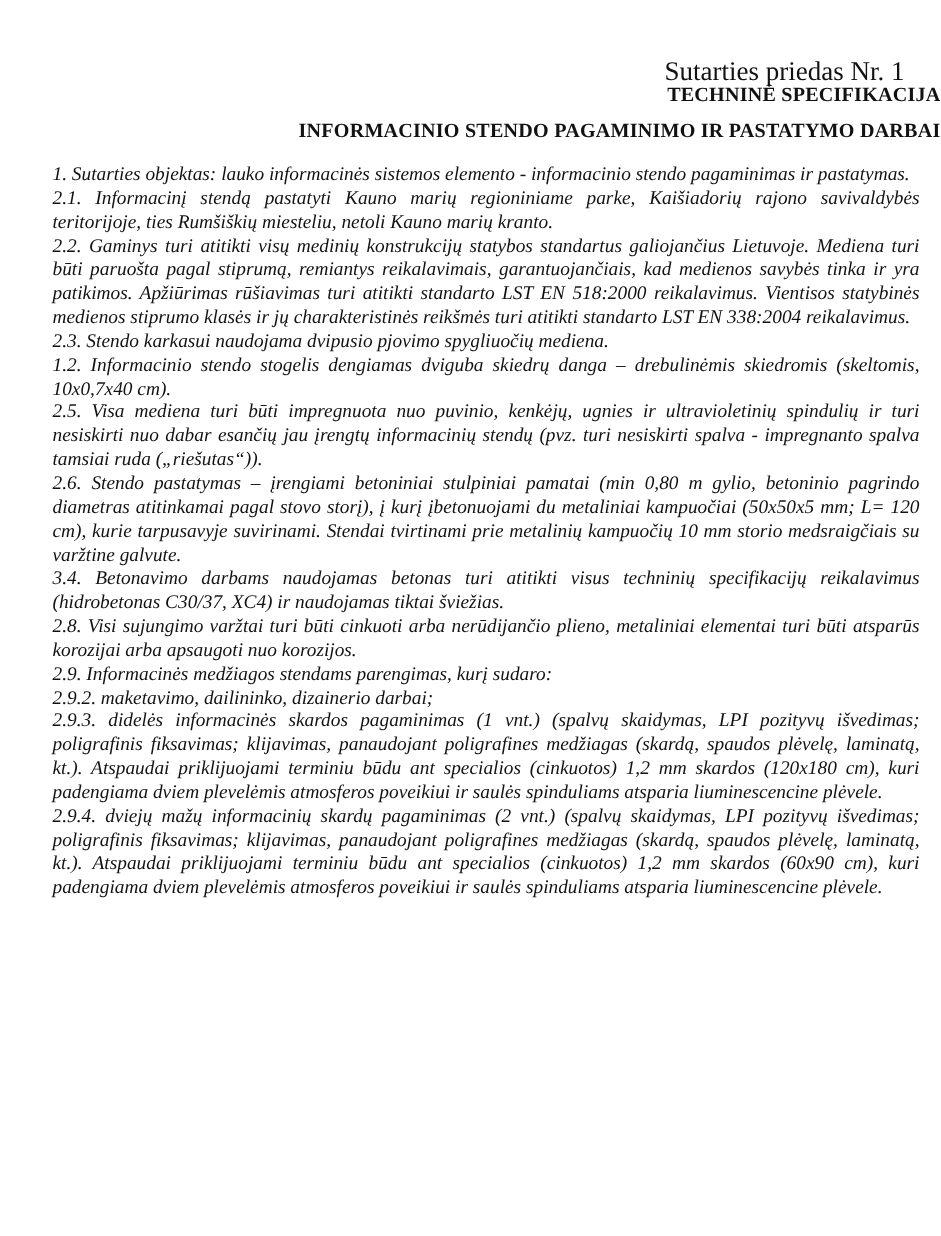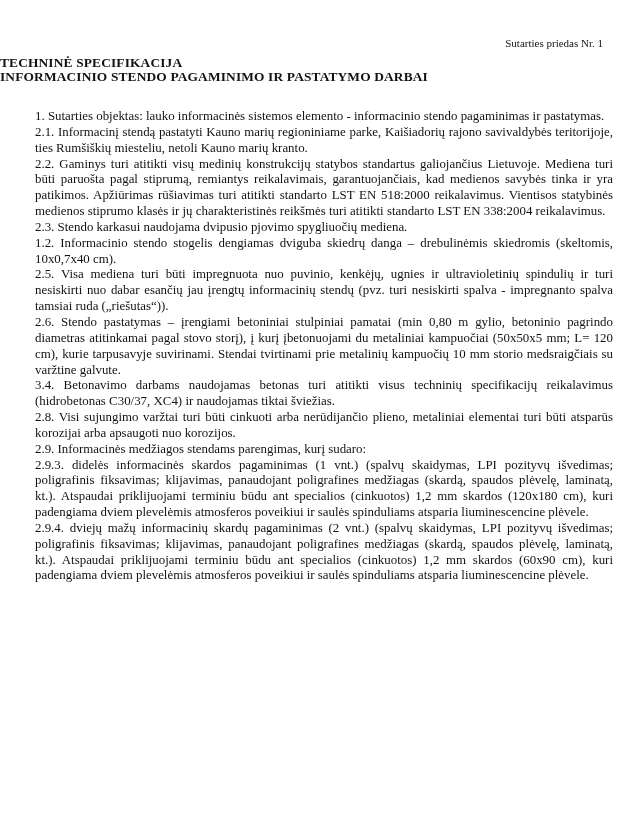--- a/index.html
+++ b/index.html
@@ -13,45 +13,46 @@
     height: 824px;
     background: #ffffff;
     font-family: "Liberation Serif", "DejaVu Serif", serif;
     color: #121212;
     overflow: hidden;
   }
   .annex {
     position: absolute;
     top: 37px;
     right: 24px;
-    font-size: 11px;
+    font-size: 18px;
     white-space: nowrap;
   }
   .title {
     position: absolute;
     top: 55px;
     left: 0;
     width: 100%;
-    text-align: left;
+    text-align: right;
     font-weight: 700;
     font-size: 13.4px;
     letter-spacing: 0.15px;
     white-space: nowrap;
   }
   .subtitle {
-    top: 69px;
+    top: 79px;
   }
   .doc-body {
     position: absolute;
     top: 109px;
     left: 35px;
     width: 578px;
     font-size: 12.9px;
     line-height: 15.85px;
     text-align: justify;
+    font-style: italic;
   }
   .doc-body p {
     margin: 0;
     padding: 0;
   }
 </style>
 </head>
 <body>
 
 <div class="page">
@@ -65,16 +66,17 @@
     <p>1. Sutarties objektas: lauko informacinės sistemos elemento - informacinio stendo pagaminimas ir pastatymas.</p>
     <p>2.1. Informacinį stendą pastatyti Kauno marių regioniniame parke, Kaišiadorių rajono savivaldybės teritorijoje, ties Rumšiškių miesteliu, netoli Kauno marių kranto.</p>
     <p>2.2. Gaminys turi atitikti visų medinių konstrukcijų statybos standartus galiojančius Lietuvoje. Mediena turi būti paruošta pagal stiprumą, remiantys reikalavimais, garantuojančiais, kad medienos savybės tinka ir yra patikimos. Apžiūrimas rūšiavimas turi atitikti standarto LST EN 518:2000 reikalavimus. Vientisos statybinės medienos stiprumo klasės ir jų charakteristinės reikšmės turi atitikti standarto LST EN 338:2004 reikalavimus.</p>
     <p>2.3. Stendo karkasui naudojama dvipusio pjovimo spygliuočių mediena.</p>
     <p>1.2. Informacinio stendo stogelis dengiamas dviguba skiedrų danga – drebulinėmis skiedromis (skeltomis, 10x0,7x40 cm).</p>
     <p>2.5. Visa mediena turi būti impregnuota nuo puvinio, kenkėjų, ugnies ir ultravioletinių spindulių ir turi nesiskirti nuo dabar esančių jau įrengtų informacinių stendų (pvz. turi nesiskirti spalva - impregnanto spalva tamsiai ruda („riešutas“)).</p>
     <p>2.6. Stendo pastatymas – įrengiami betoniniai stulpiniai pamatai (min 0,80 m gylio, betoninio pagrindo diametras atitinkamai pagal stovo storį), į kurį įbetonuojami du metaliniai kampuočiai (50x50x5 mm; L= 120 cm), kurie tarpusavyje suvirinami. Stendai tvirtinami prie metalinių kampuočių 10 mm storio medsraigčiais su varžtine galvute.</p>
     <p>3.4. Betonavimo darbams naudojamas betonas turi atitikti visus techninių specifikacijų reikalavimus (hidrobetonas C30/37, XC4) ir naudojamas tiktai šviežias.</p>
     <p>2.8. Visi sujungimo varžtai turi būti cinkuoti arba nerūdijančio plieno, metaliniai elementai turi būti atsparūs korozijai arba apsaugoti nuo korozijos.</p>
     <p>2.9. Informacinės medžiagos stendams parengimas, kurį sudaro:</p>
+    <p>2.9.2. maketavimo, dailininko, dizainerio darbai;</p>
     <p>2.9.3. didelės informacinės skardos pagaminimas (1 vnt.) (spalvų skaidymas, LPI pozityvų išvedimas; poligrafinis fiksavimas; klijavimas, panaudojant poligrafines medžiagas (skardą, spaudos plėvelę, laminatą, kt.). Atspaudai priklijuojami terminiu būdu ant specialios (cinkuotos) 1,2 mm skardos (120x180 cm), kuri padengiama dviem plevelėmis atmosferos poveikiui ir saulės spinduliams atsparia liuminescencine plėvele.</p>
     <p>2.9.4. dviejų mažų informacinių skardų pagaminimas (2 vnt.) (spalvų skaidymas, LPI pozityvų išvedimas; poligrafinis fiksavimas; klijavimas, panaudojant poligrafines medžiagas (skardą, spaudos plėvelę, laminatą, kt.). Atspaudai priklijuojami terminiu būdu ant specialios (cinkuotos) 1,2 mm skardos (60x90 cm), kuri padengiama dviem plevelėmis atmosferos poveikiui ir saulės spinduliams atsparia liuminescencine plėvele.</p>
   </div>
 </div>
 
 </body></html>

